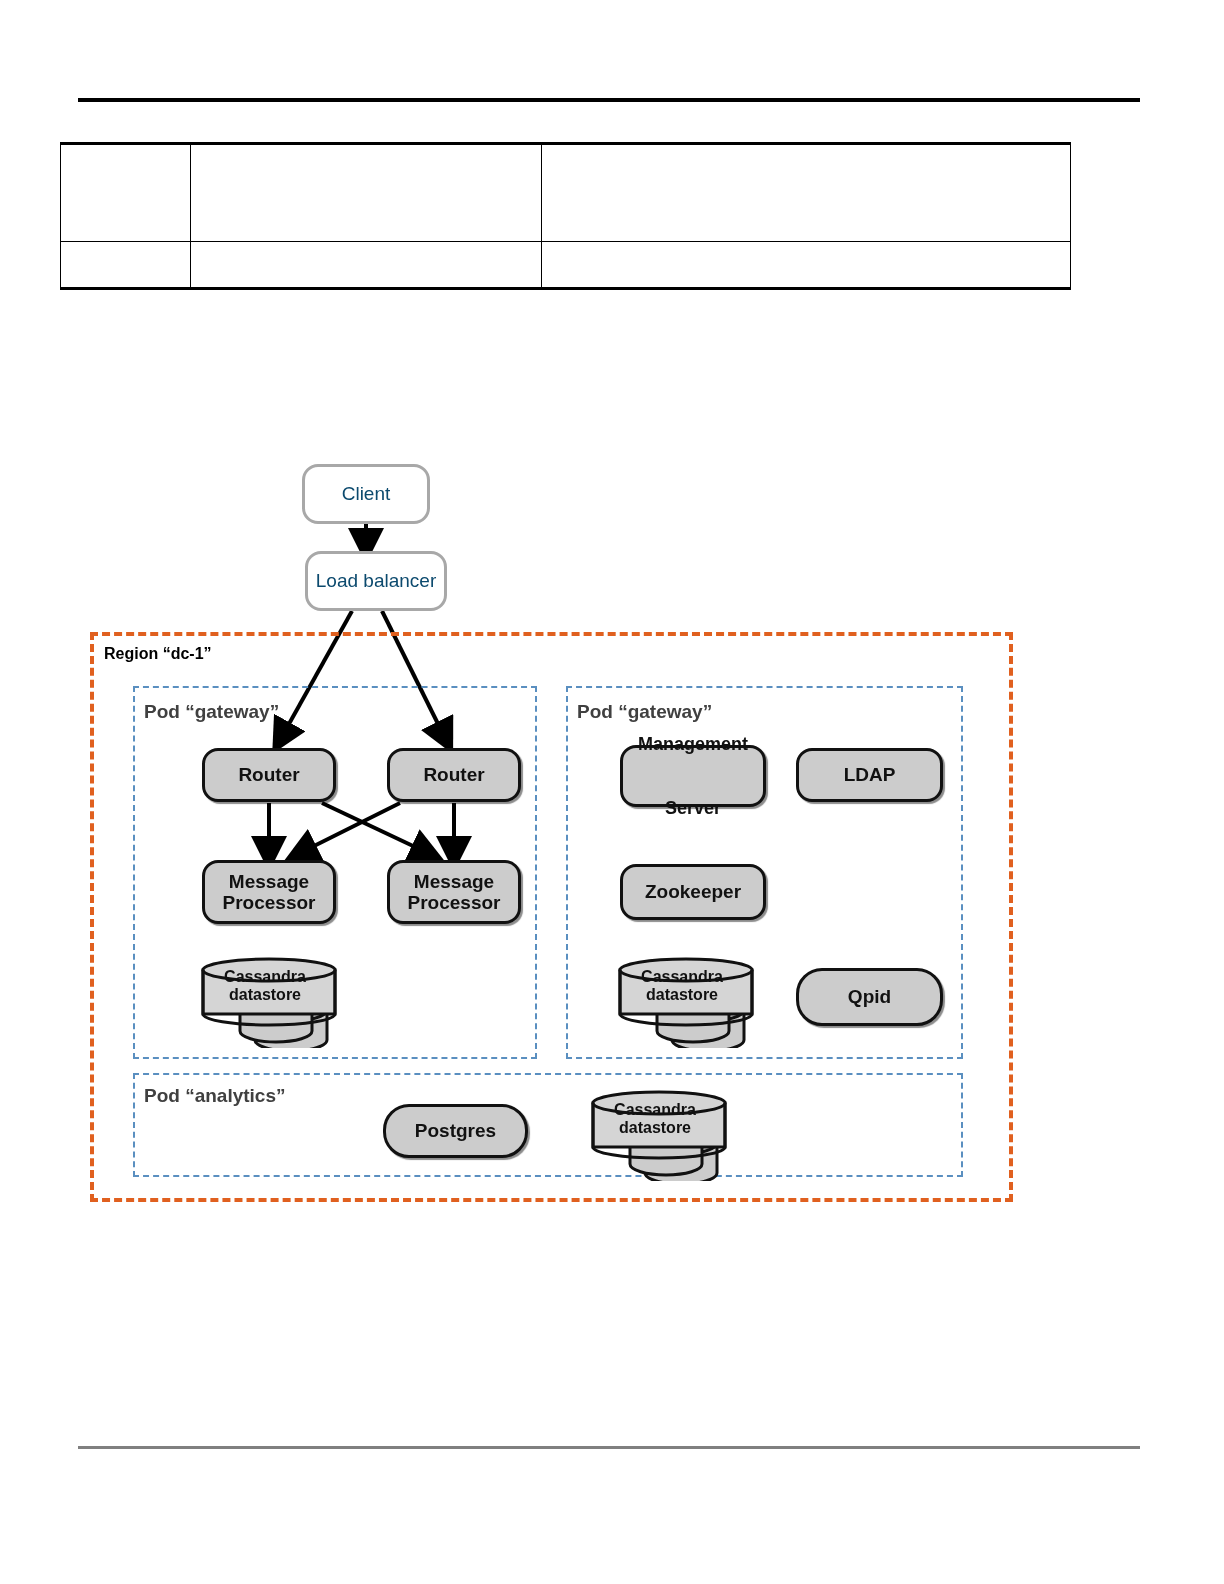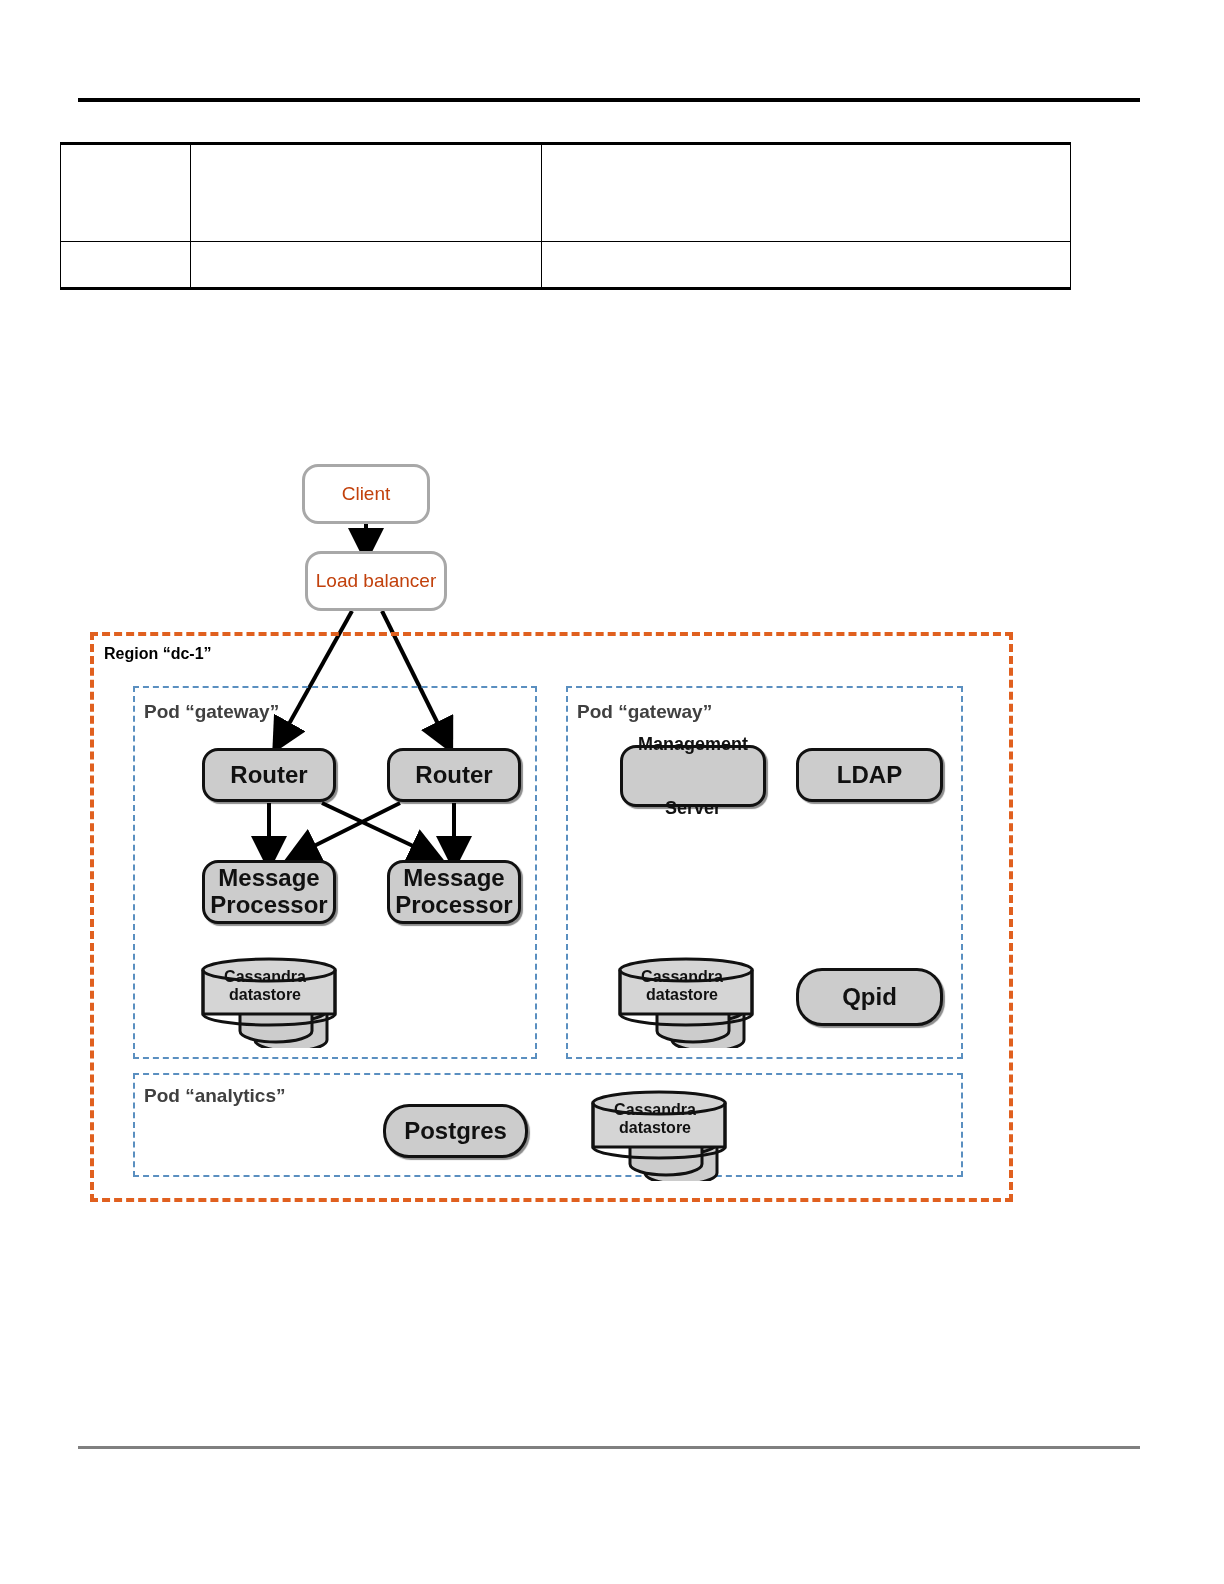--- a/index.html
+++ b/index.html
@@ -83,28 +83,28 @@
     text-align: center;
     line-height: 1.12;
     font-weight: bold;
     color: #111111;
   }
   .node.gray {
     background: #cccccc;
     border: 3px solid #111111;
     border-radius: 16px;
     box-shadow: 2px 2px 1px rgba(0,0,0,0.45);
-    font-size: 24px;
+    font-size: 19px;
   }
   .node.pill { border-radius: 26px; }
   .node.outline {
     background: #ffffff;
     border: 3px solid #a8a8a8;
     border-radius: 16px;
-    color: #c2410c;
+    color: #0c4a6e;
     font-weight: normal;
     font-size: 19px;
   }
 
   
   .region {
     position: absolute;
     box-sizing: border-box;
     border: 4px dashed #e0601f;
   }
@@ -239,20 +239,23 @@
   <div class="pod-label" style="left:577px; top:701px;">Pod “gateway”</div>
 
   <div class="node gray" style="left:620px; top:745px; width:146px; height:62px; flex-direction:column; font-size:18px;gap:44px;">
     <span>Management</span>
     <span>Server</span>
   </div>
   <div class="node gray" style="left:796px; top:748px; width:147px; height:54px;justify-content:center;">
     <span>LDAP</span>
   </div>
 
+  <div class="node gray" style="left:620px; top:864px; width:146px; height:56px;">
+    <span>Zookeeper</span>
+  </div>
 
   <div class="node gray pill" style="left:796px; top:968px; width:147px; height:58px;">
     <span>Qpid</span>
   </div>
 
   <div class="cstack" style="left:612px; top:952px; width:168px; height:96px;">
     <svg width="168" height="96">
       <g stroke="#111111" stroke-width="3" fill="#cccccc">
         <path d="M30,40 v30 a36,11 0 0 0 72,0 v-30 z" transform="translate(30,18)"></path>
         <ellipse cx="96" cy="58" rx="36" ry="11"></ellipse>

